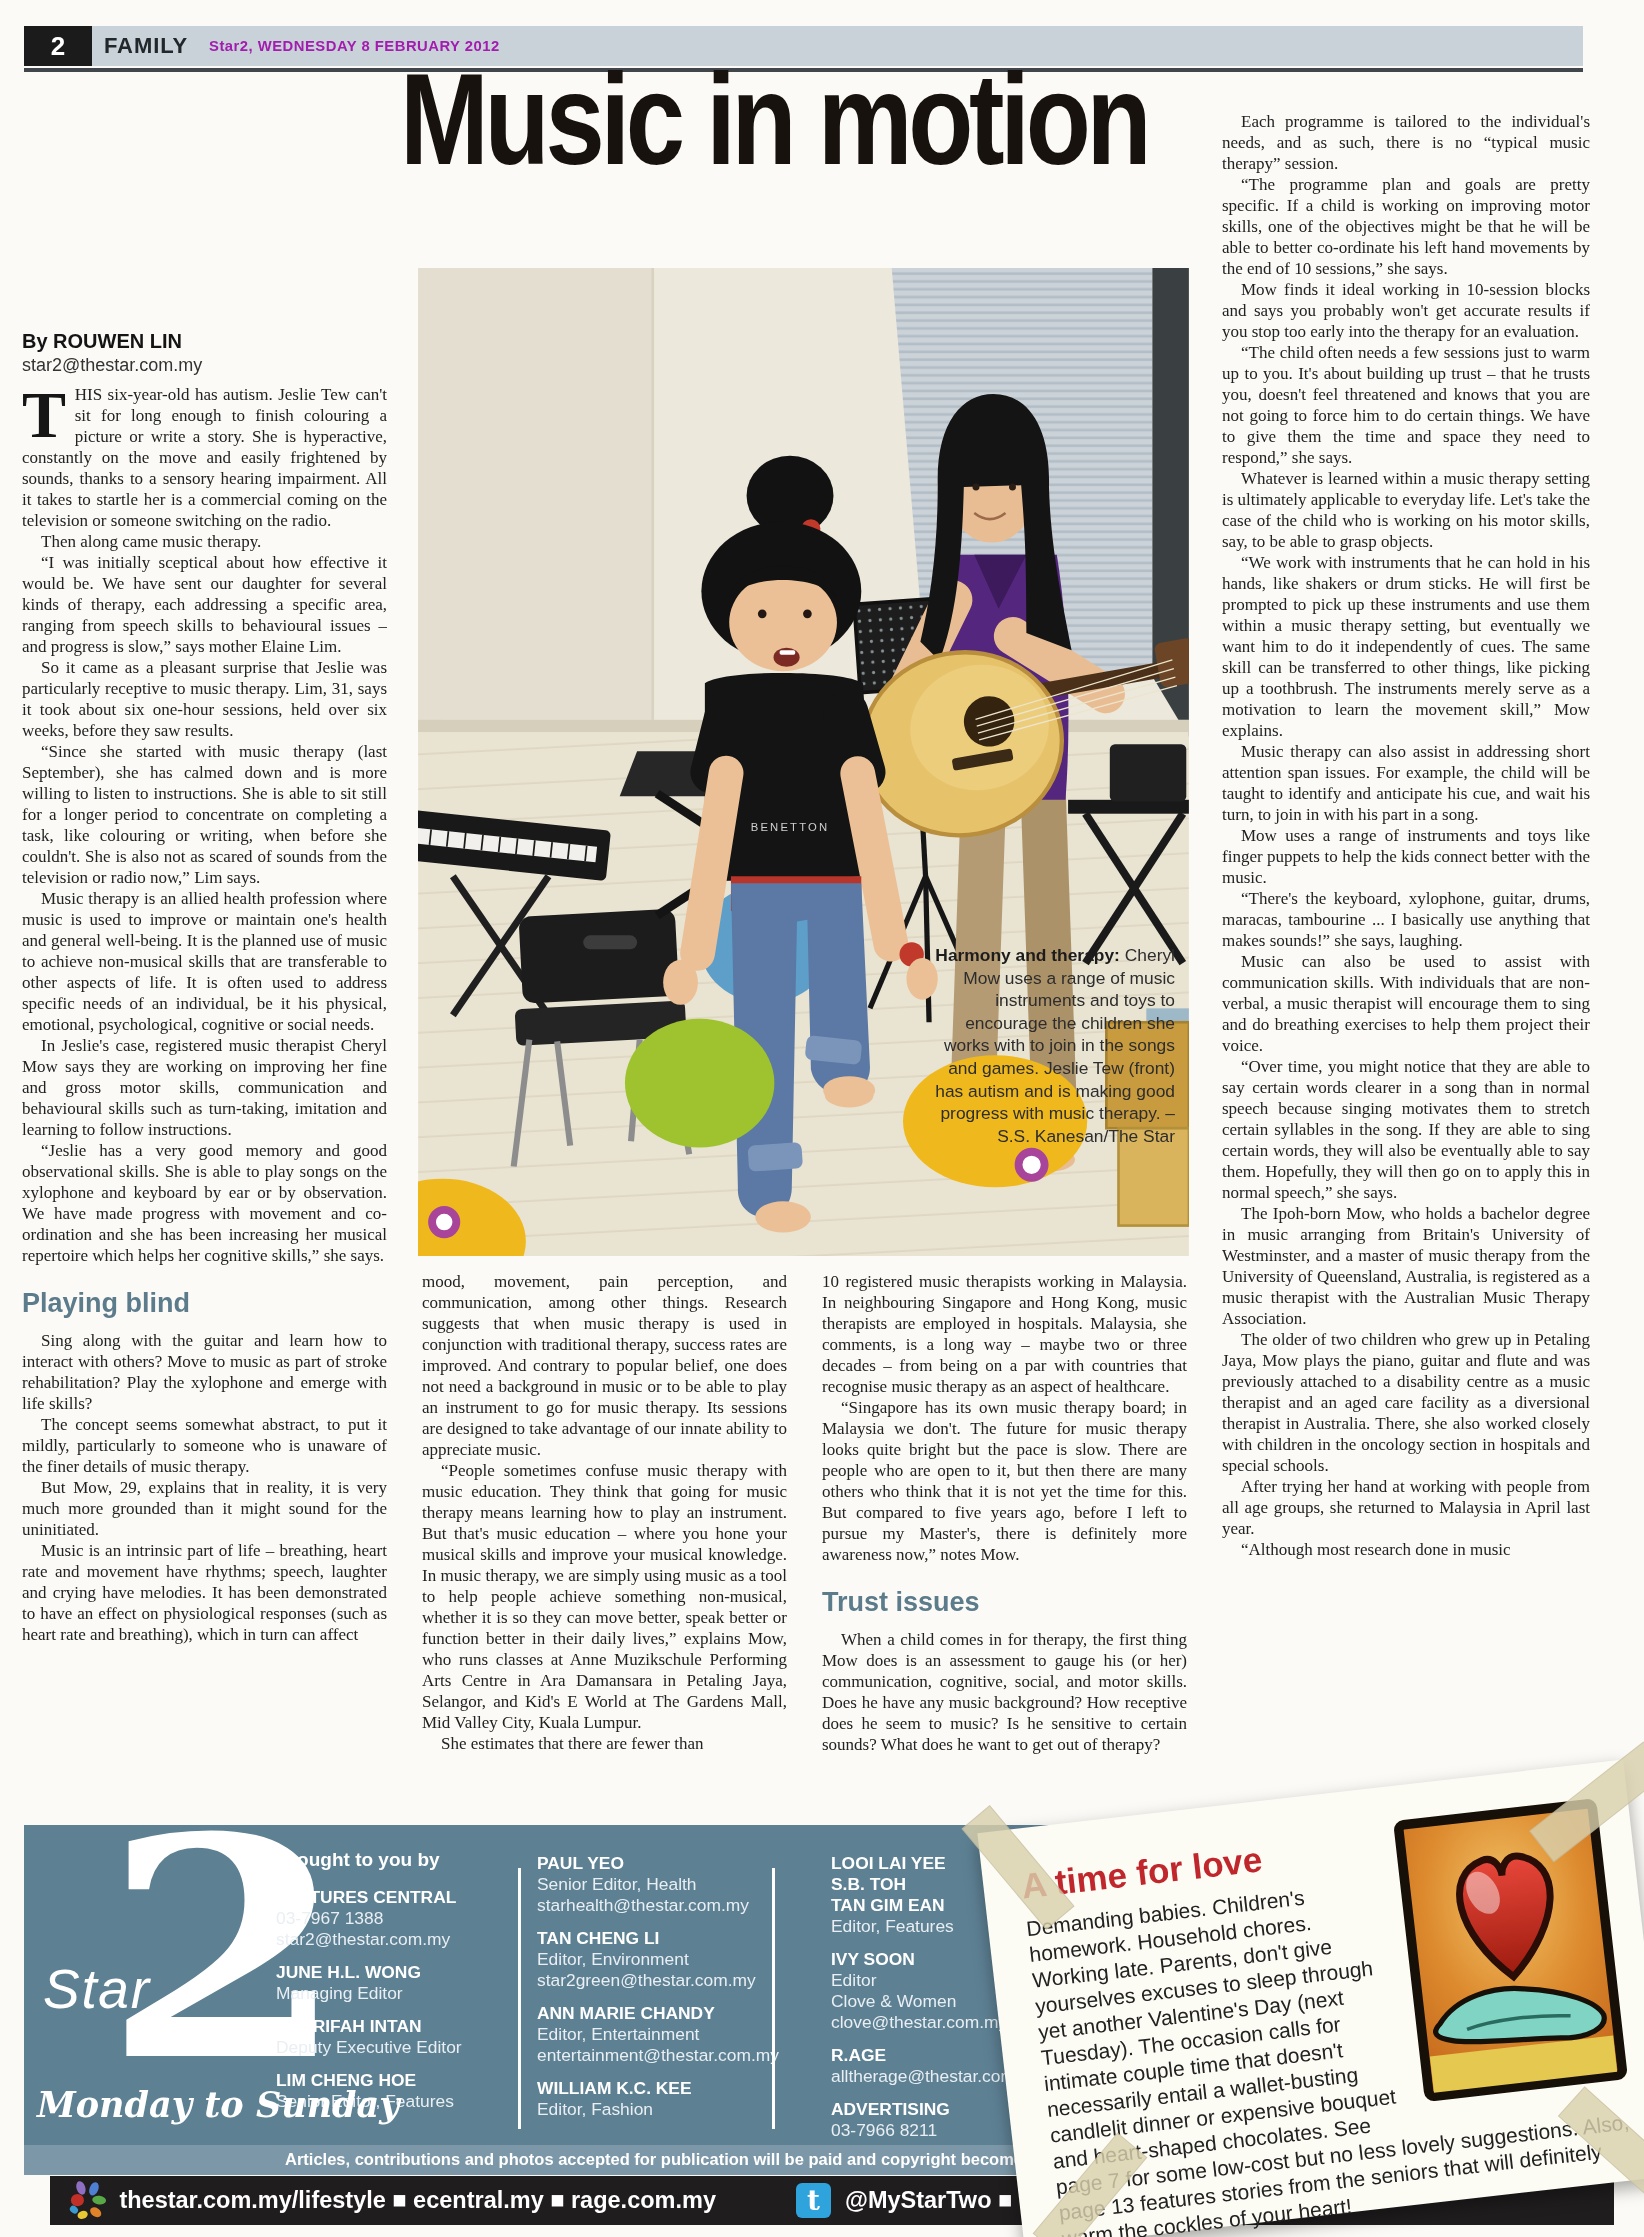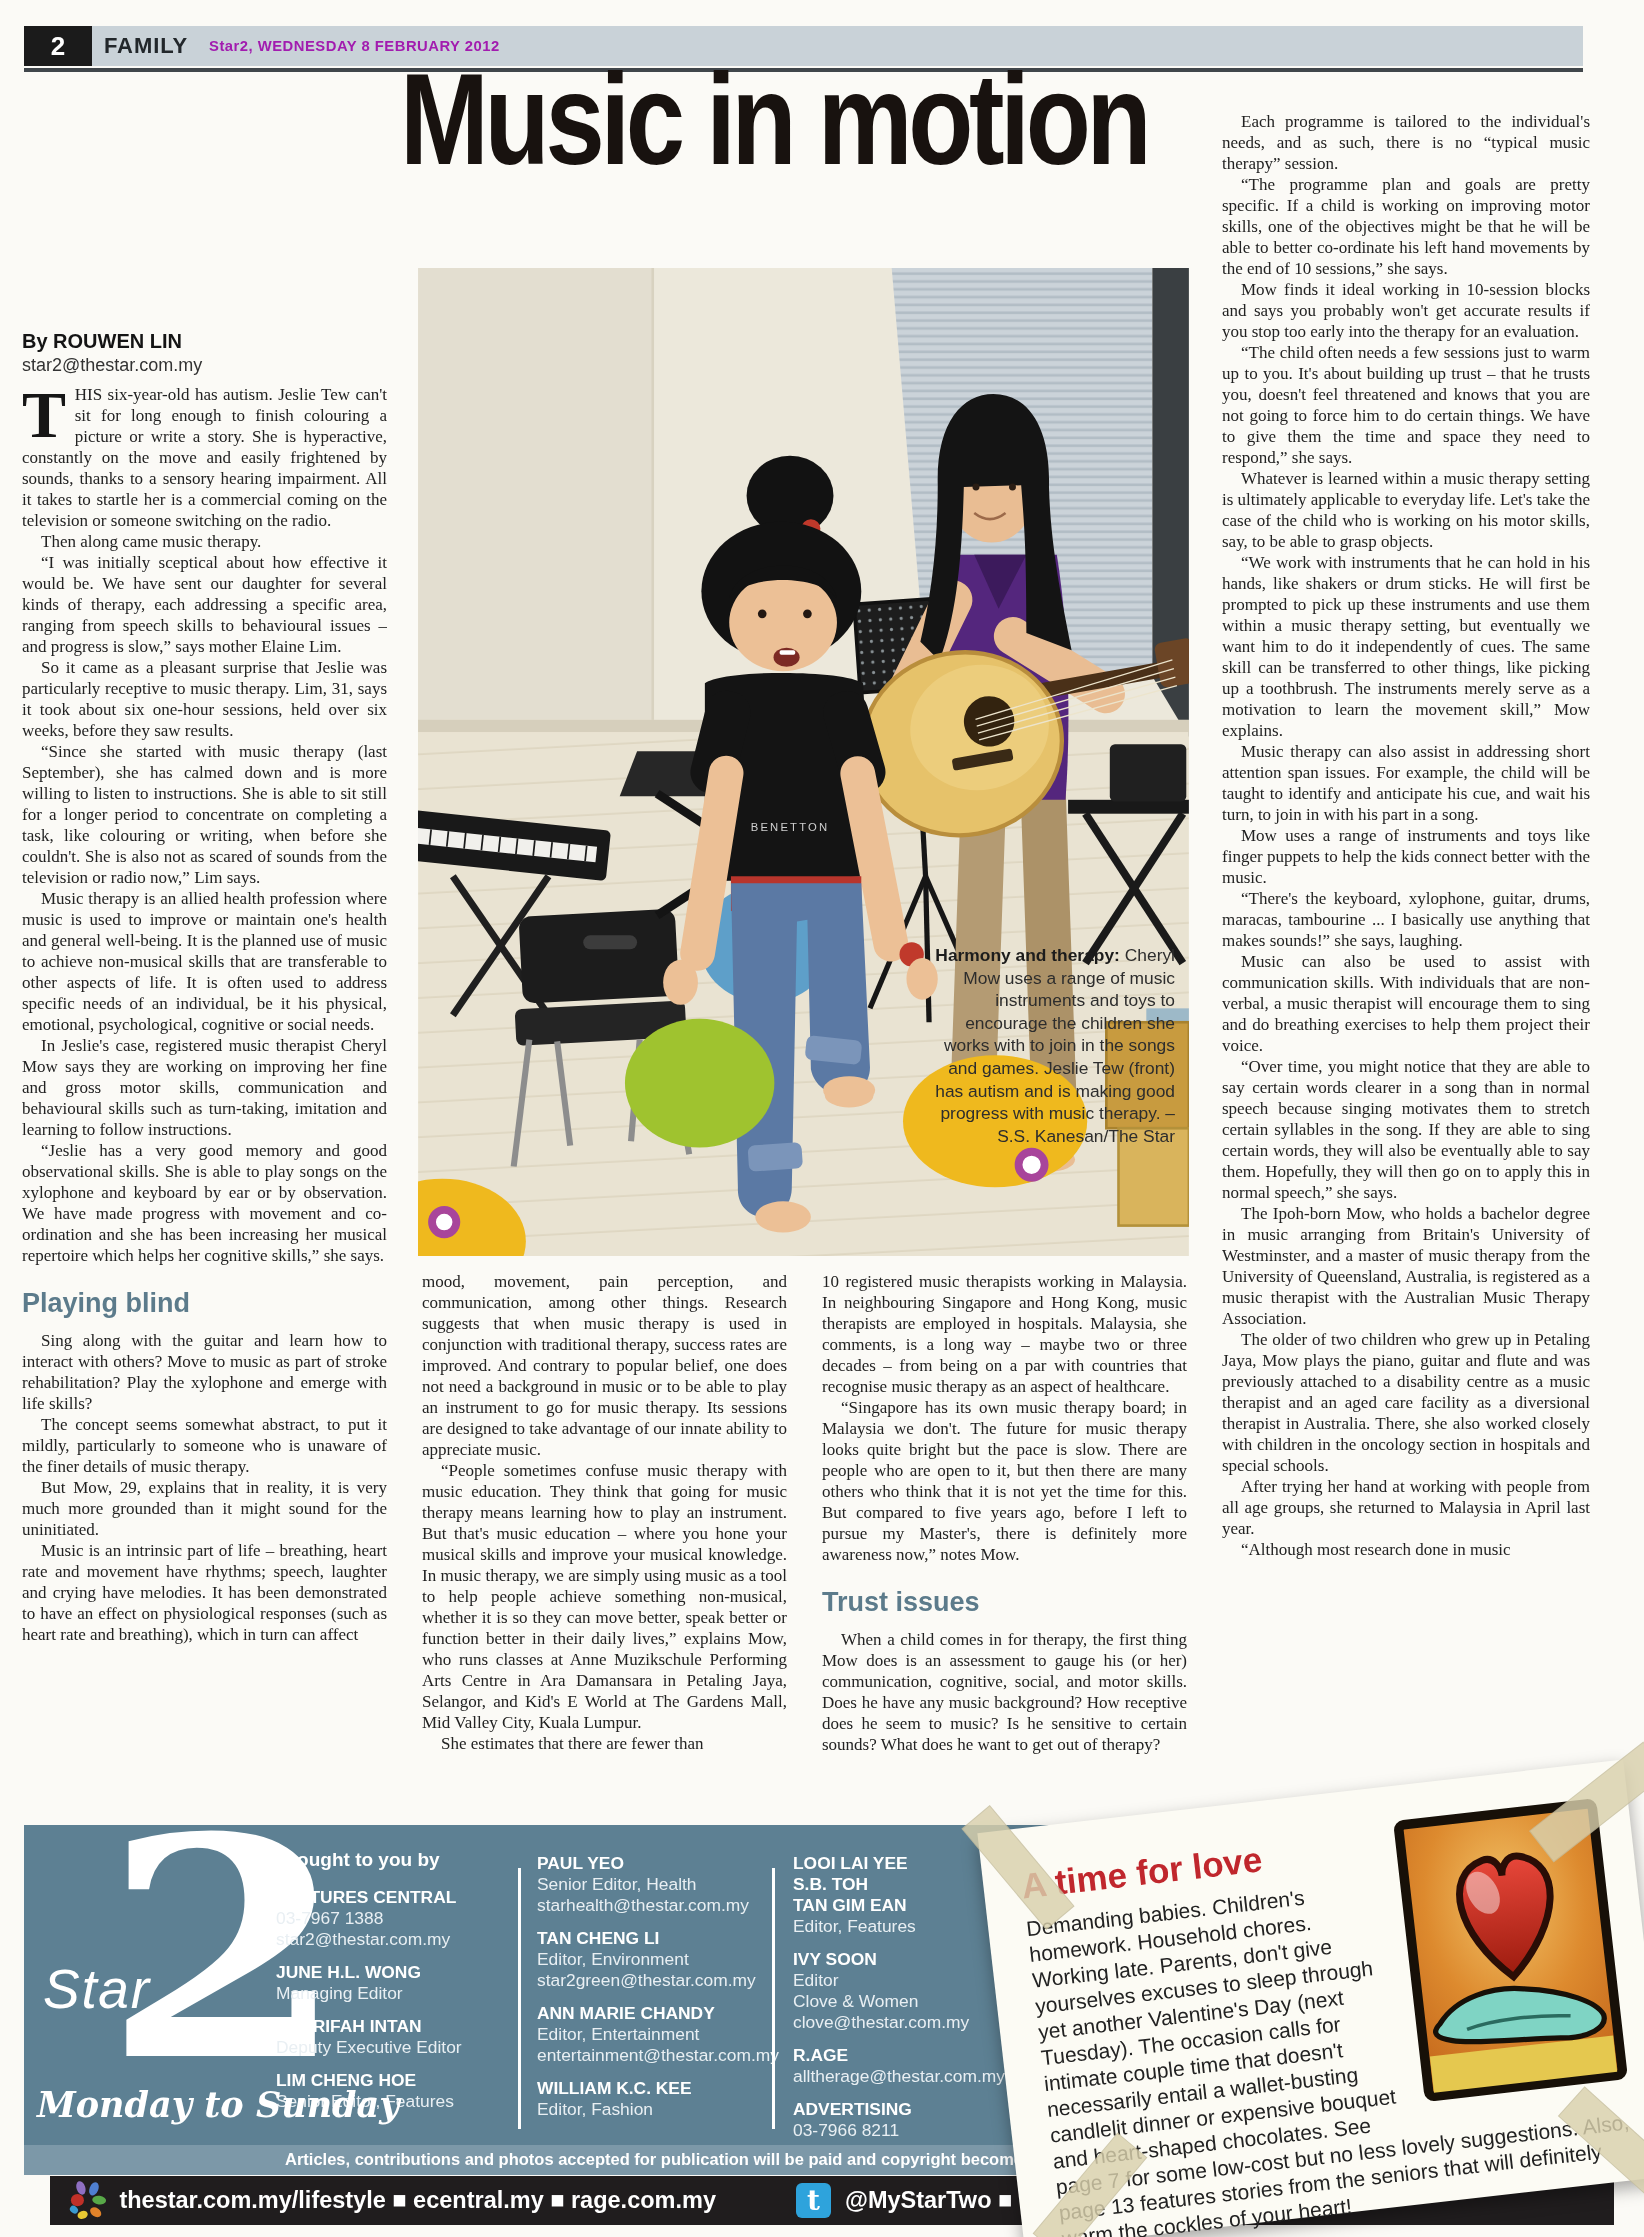--- a/index.html
+++ b/index.html
@@ -51,21 +51,21 @@
   .f-strip-text{margin-left:261px;font-size:16.5px;font-weight:bold;color:#fff;}
   .f-2{left:103px;top:1828px;font-family:"DejaVu Serif",serif;font-weight:bold;font-size:304px;
        line-height:.8;color:#fff;transform:scaleX(1.15);transform-origin:0 0;z-index:2;}
   .f-star{left:43px;top:1957px;font-weight:normal;font-style:italic;font-size:55px;color:#fff;
           letter-spacing:1.7px;z-index:3;}
   .f-tag{left:37px;top:2084px;font-family:"DejaVu Serif",serif;font-weight:bold;font-style:italic;
          font-size:35px;color:#fff;z-index:3;}
   .f-col{z-index:2;}
   .fc1{left:276px;top:1849px;width:228px;}
   .fc2{left:537px;top:1853px;width:226px;}
-  .fc3{left:793px;top:1853px;width:214px;}
+  .fc3{left:831px;top:1853px;width:214px;}
   .f-div{width:2.6px;height:261px;background:#ffffff;top:1868px;z-index:2;}
   .fd1{left:518px;} .fd2{left:772px;}
   .fbrought{font-size:19px;font-weight:bold;color:#fff;margin-bottom:15.6px;}
   .fblock{margin-bottom:12px;}
   .fhead{font-size:17.4px;line-height:21px;font-weight:bold;color:#fff;white-space:pre-line;}
   .fsub{font-size:17.4px;line-height:21px;color:#e9eff3;white-space:pre-line;}
 
   
   .b-bar{left:50px;top:2176px;width:1564px;height:49px;background:#201d1e;display:flex;
          align-items:center;z-index:4;}

